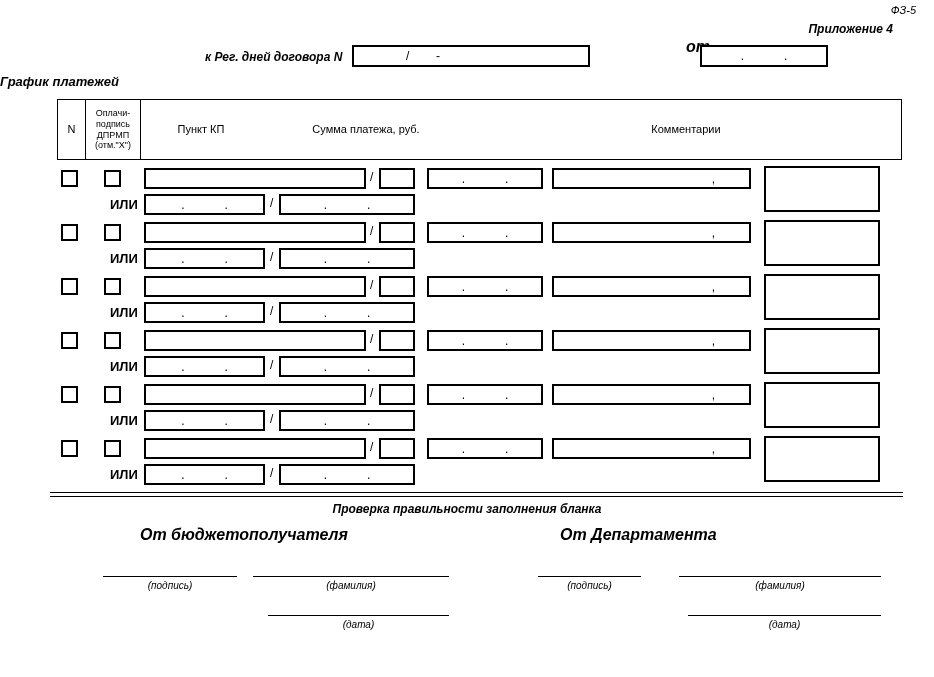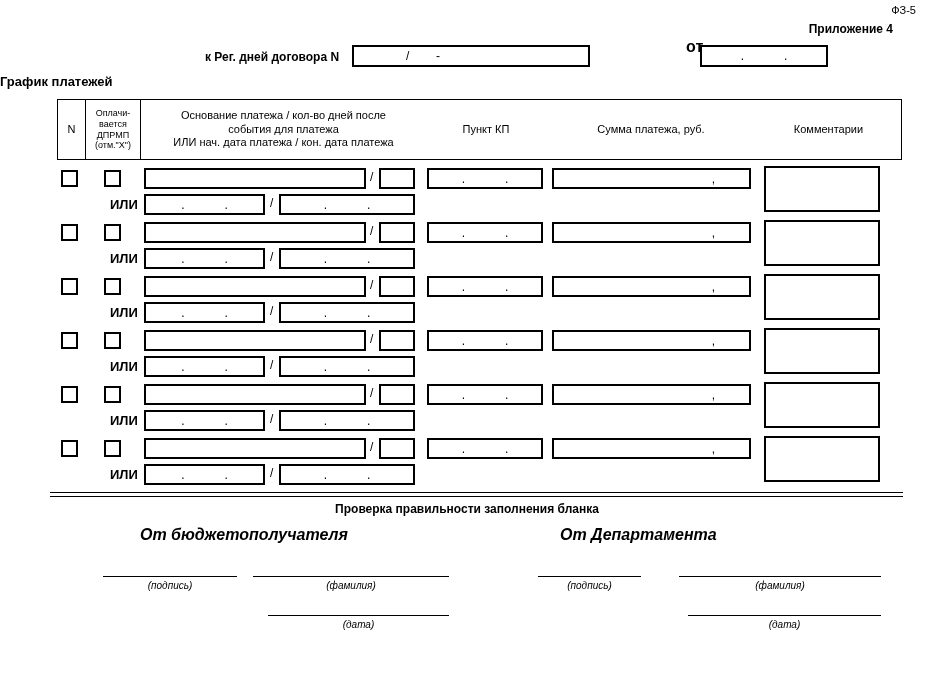--- a/index.html
+++ b/index.html
@@ -2,21 +2,21 @@
 <html><head>
 <meta charset="utf-8">
 <style>
   * { margin:0; padding:0; box-sizing:border-box; }
   html,body { background:#fff; }
   body {
     width:934px; height:677px; position:relative;
     font-family:"Liberation Sans", sans-serif; color:#000;
     overflow:hidden;
   }
-  .abs { position:absolute; }
+  .abs { position:absolute;font-style:italic; }
 
   
   .form-code { top:4px; right:18px; font-size:11px; }
   .appendix  { top:22px; right:41px; font-size:12px; font-weight:bold; }
 
   
   .contract-label { top:50px; left:205px; font-size:12px; font-weight:bold; }
   .from-label     { top:38px; left:686px; font-size:16px; font-weight:bold; }
   .field {
     position:absolute; border:2px solid #000; background:#fff;
@@ -106,26 +106,23 @@
 <div class="abs from-label">от</div>
 <div class="field from-box">
   <span class="ph">.            .</span>
 </div>
 
 <div class="abs title">График платежей</div>
 
 <div class="thead">
   <div class="th th-n">N</div>
   <div class="th th-paid">Оплачи-
-вается
+подпись
 ДПРМП
 (отм."X")</div>
-  <div class="th th-basis">Основание платежа / кол-во дней после
-события для платежа
-ИЛИ нач. дата платежа / кон. дата платежа</div>
   <div class="th th-kp">Пункт КП</div>
   <div class="th th-sum">Сумма платежа, руб.</div>
   <div class="th th-comments">Комментарии</div>
 </div>
 
 <div class="tbody">
   <div class="row">
     <div class="cbox n-cbox"></div>
     <div class="cbox paid-cbox"></div>
     <div class="field basis-field"></div>

